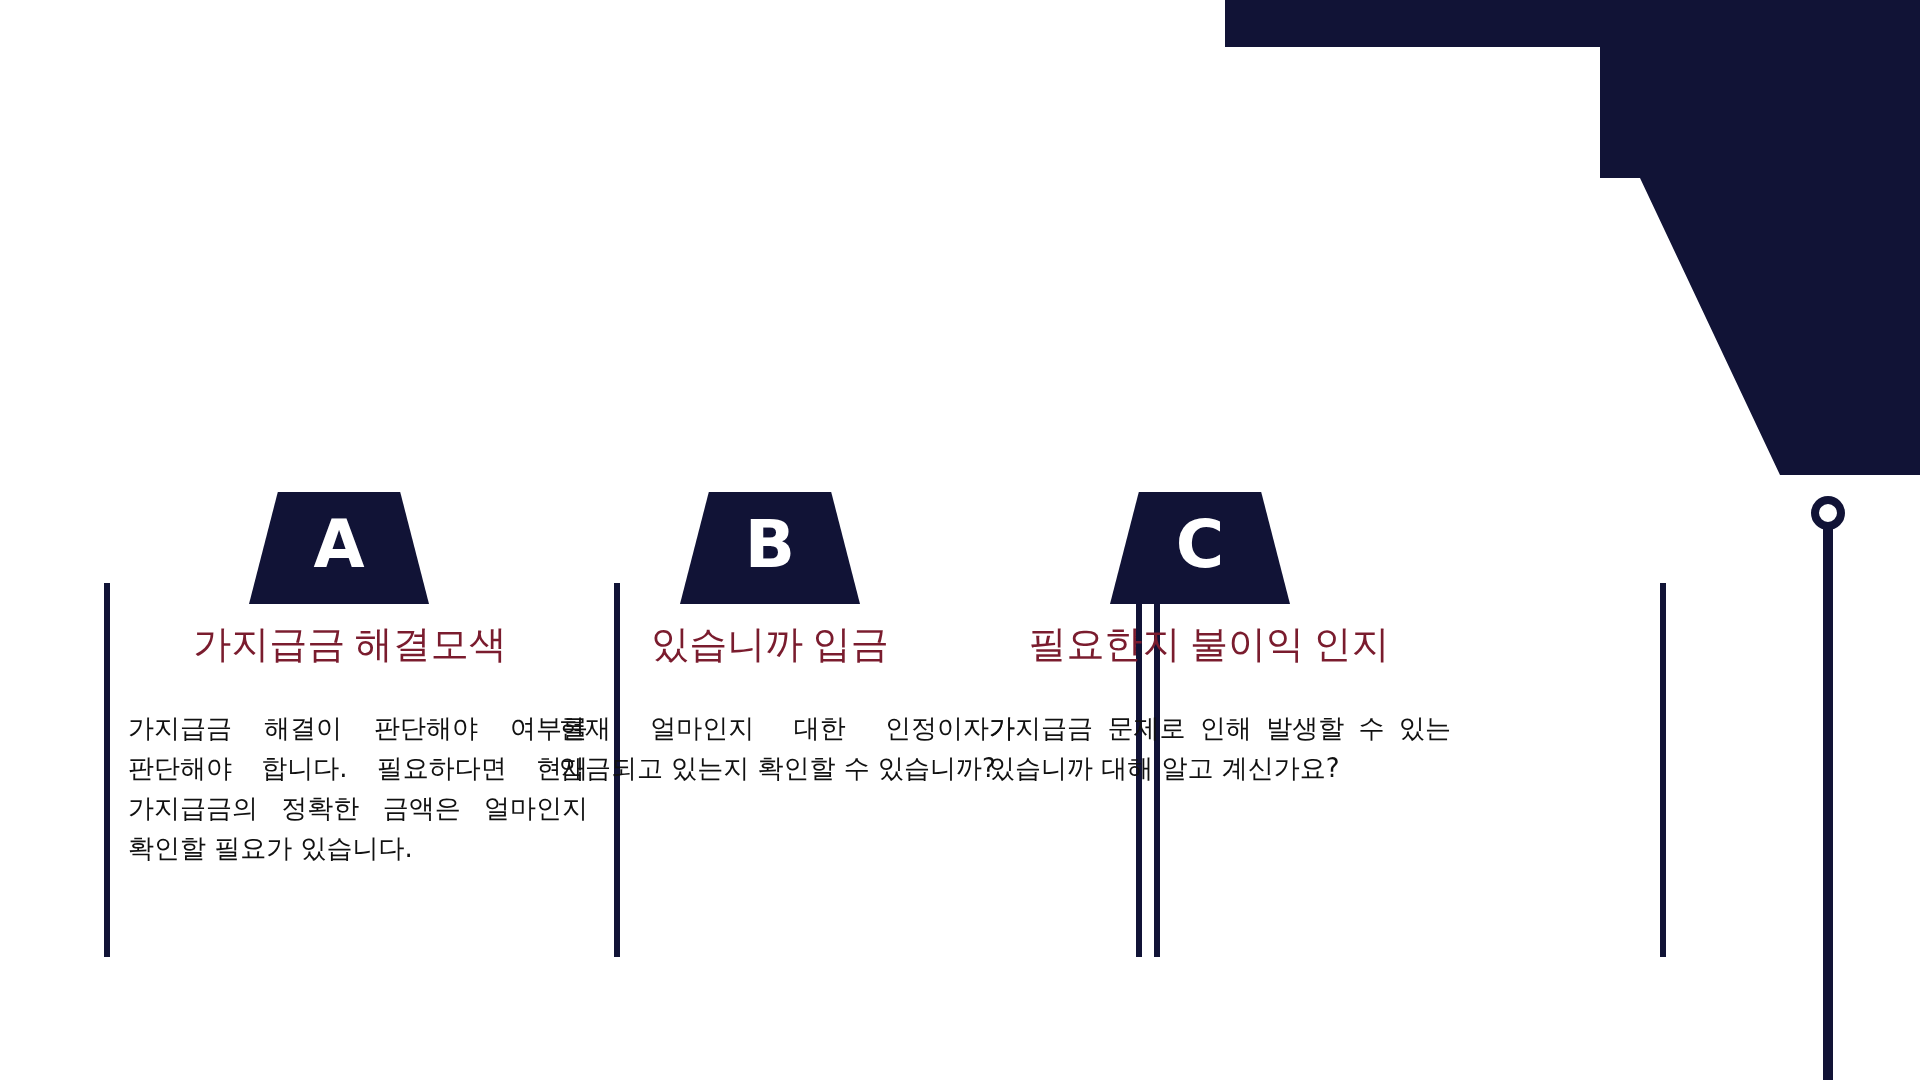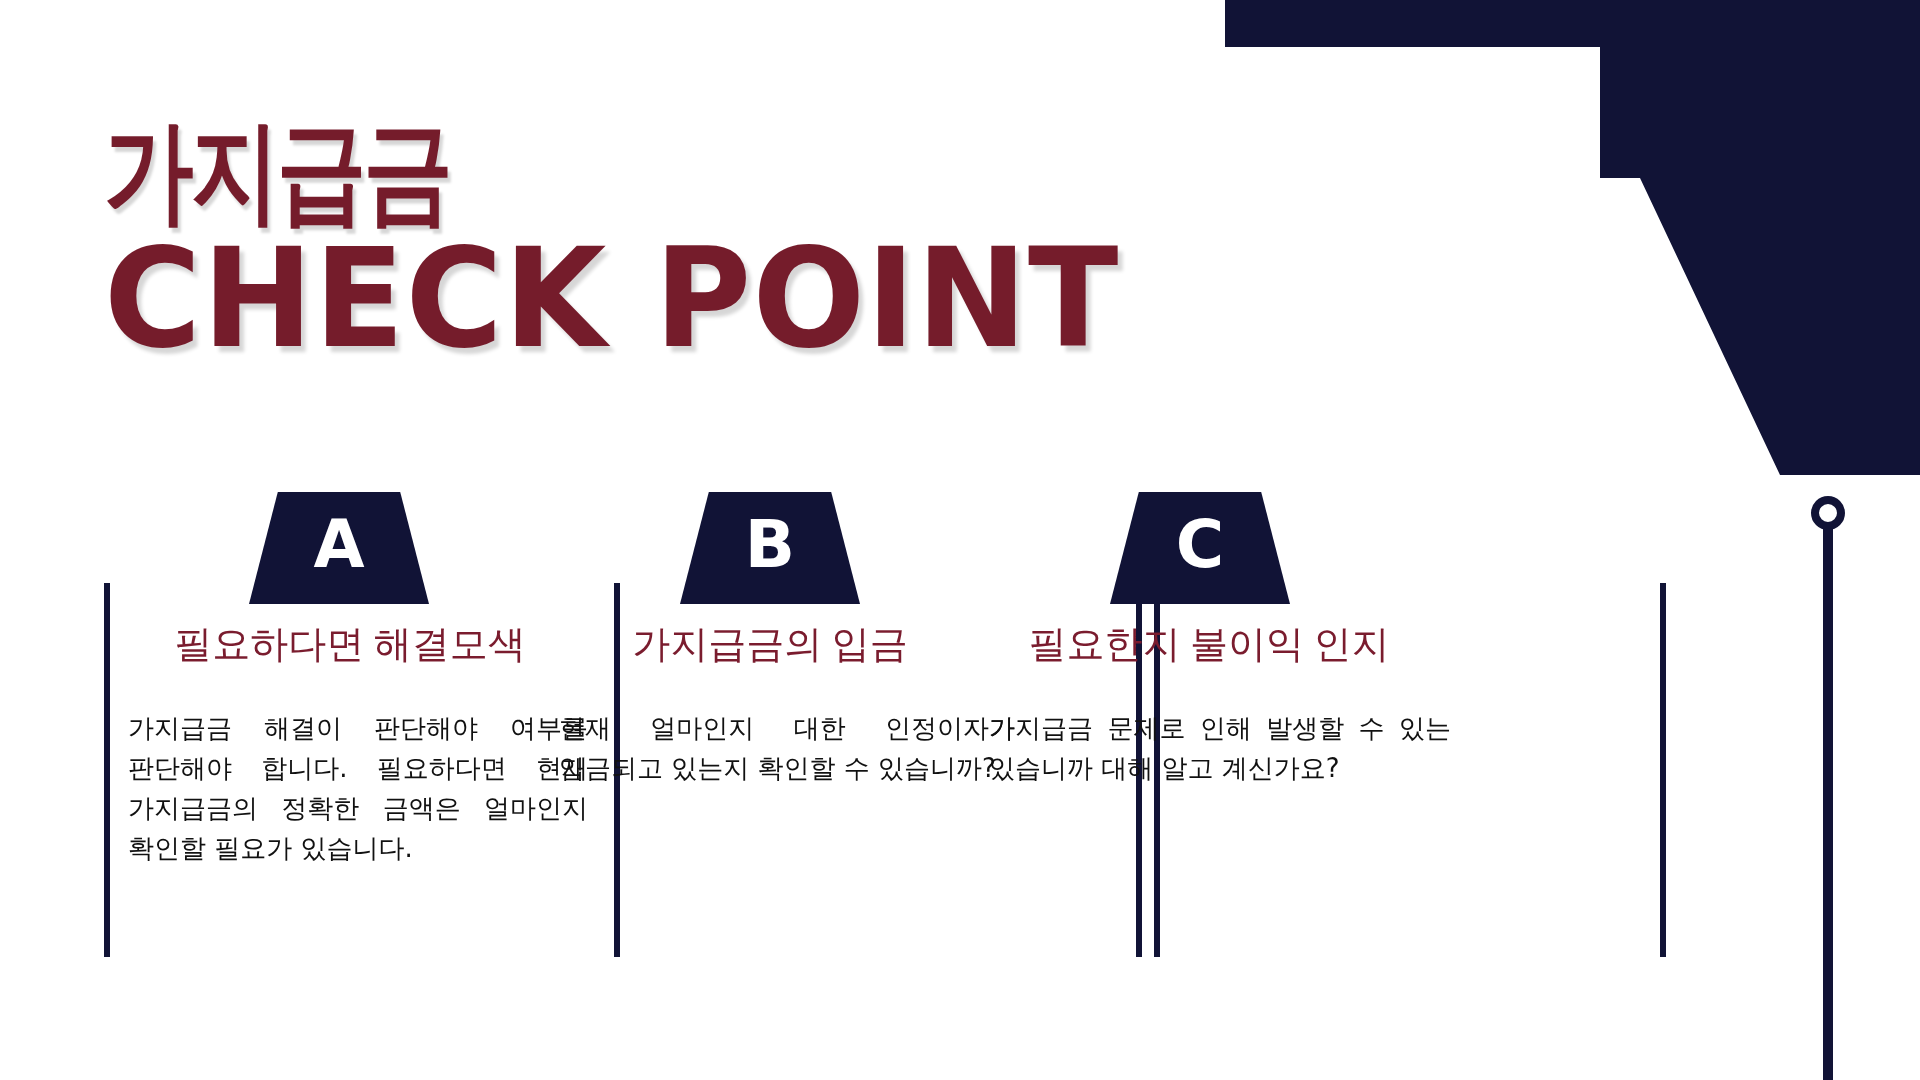--- a/index.html
+++ b/index.html
@@ -157,48 +157,44 @@
 
   <svg class="navy-stair" viewBox="0 0 1920 560" preserveAspectRatio="none">
     <path d="M 0 0 L 1920 0 L 1920 475 L 1780 475 L 1640 178 L 1600 178 L 1600 47 L 1225 47 L 1225 0 Z" fill="#111336"></path>
   </svg>
 
   <svg class="pin" viewBox="0 0 46 590" preserveAspectRatio="none">
     <circle cx="23" cy="18" r="13" fill="none" stroke="#111336" stroke-width="8"></circle>
     <rect x="18" y="28" width="10" height="560" fill="#111336"></rect>
   </svg>
 
-  <div class="title-block">
-    <span class="title-kr">가지급금</span>
-    <span class="title-en">CHECK POINT</span>
-  </div>
 
   <div class="divider" style="left:104px; top:583px; height:374px;"></div>
   <div class="divider" style="left:614px; top:583px; height:374px;"></div>
   <div class="divider" style="left:1136px; top:583px; height:374px;"></div>
   <div class="divider" style="left:1154px; top:583px; height:374px;"></div>
   <div class="divider" style="left:1660px; top:583px; height:374px;"></div>
 
   <div class="card" id="card-a">
     <div class="badge-wrap">
       <div class="badge">
         <span class="badge-letter">A</span>
       </div>
     </div>
-    <p class="card-heading">필요하다면 해결모색</p>
+    <p class="card-heading">가지급금 해결모색</p>
     <p class="card-body">가지급금 해결이 판단해야 여부를 판단해야 합니다. 필요하다면 현재 가지급금의 정확한 금액은 얼마인지 확인할 필요가 있습니다.</p>
   </div>
 
   <div class="card" id="card-b">
     <div class="badge-wrap">
       <div class="badge">
         <span class="badge-letter">B</span>
       </div>
     </div>
-    <p class="card-heading">가지급금의 입금</p>
+    <p class="card-heading">있습니까 입금</p>
     <p class="card-body">현재 얼마인지 대한 인정이자가 입금되고 있는지 확인할 수 있습니까?</p>
   </div>
 
   <div class="card" id="card-c">
     <div class="badge-wrap">
       <div class="badge">
         <span class="badge-letter">C</span>
       </div>
     </div>
     <p class="card-heading">필요한지 불이익 인지</p>

